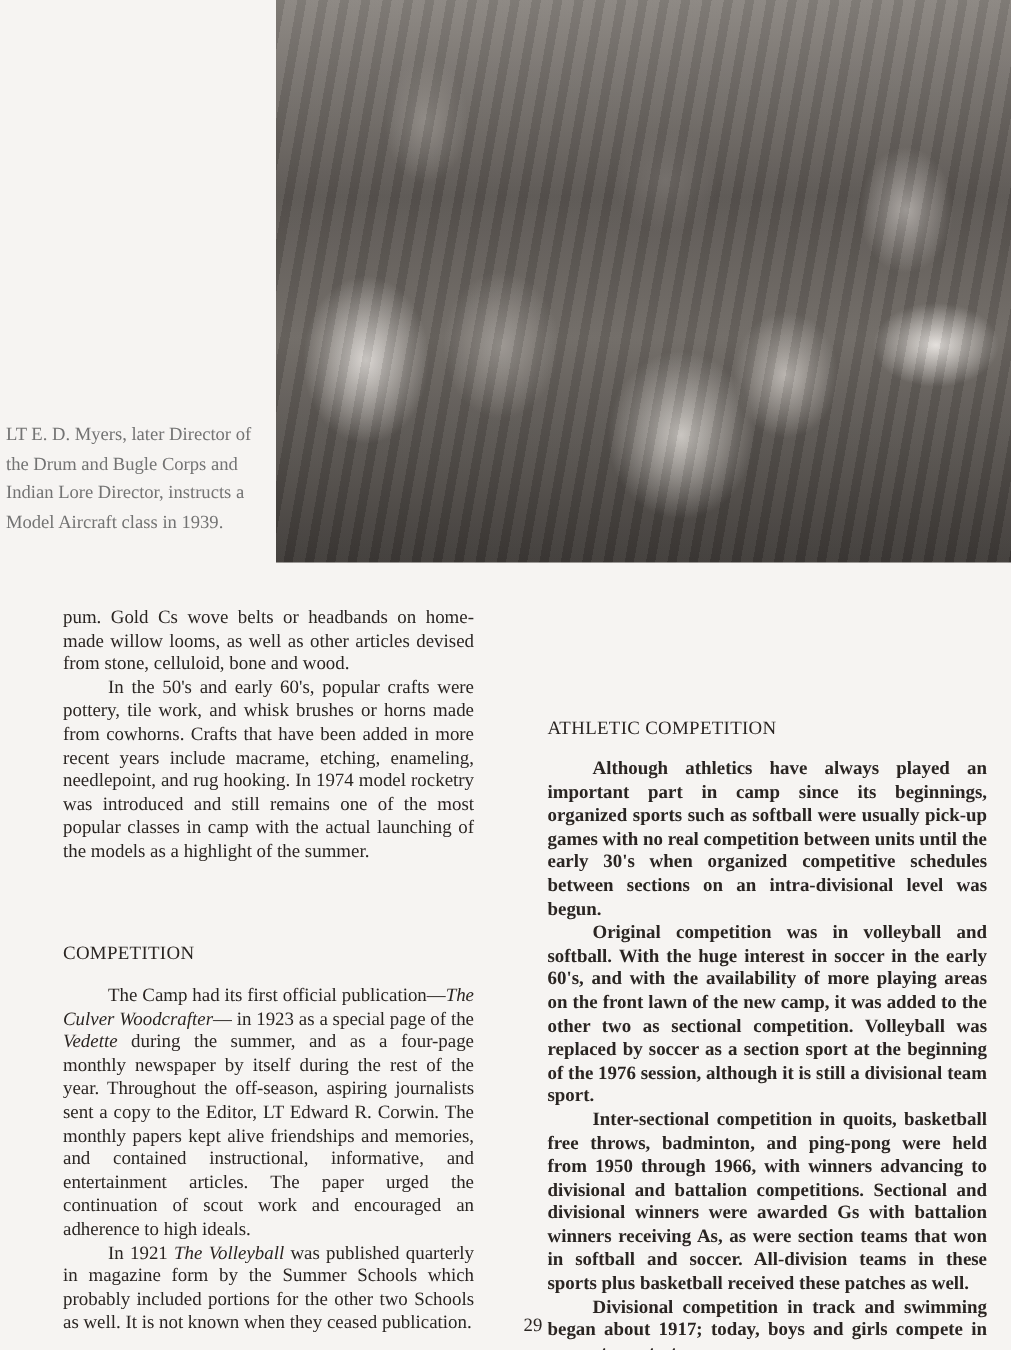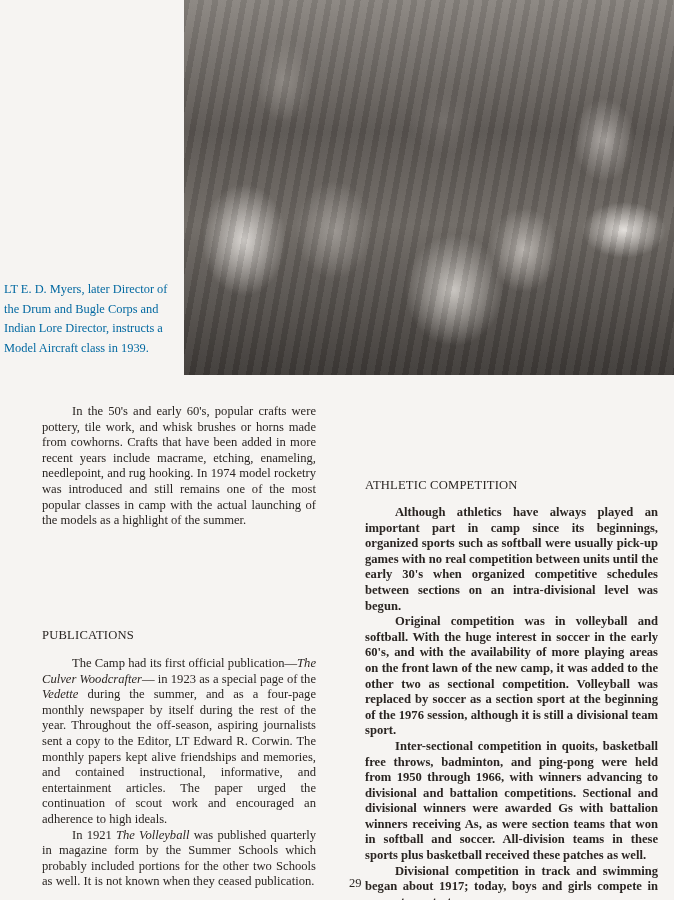--- a/index.html
+++ b/index.html
@@ -23,21 +23,21 @@
         radial-gradient(ellipse 40px 60px at 100px 80px, #8c8782 0%, rgba(0,0,0,0) 70%),
         radial-gradient(ellipse 50px 50px at 260px 120px, #6f6a66 0%, rgba(0,0,0,0) 70%),
         linear-gradient(180deg, #8a8580 0%, #5a5551 35%, #6e6964 60%, #3e3a37 100%);
     }
     .photo .shade {
       position: absolute; inset: 0;
       background: repeating-linear-gradient(100deg, rgba(0,0,0,0.08) 0 6px, rgba(255,255,255,0.04) 6px 14px);
     }
     .caption {
       position: absolute; left: 4px; top: 280px; width: 178px;
-      font-size: 12.4px; line-height: 19.5px; color: #0369a1;
+      font-size: 12.4px; line-height: 19.5px; color: #737373;
     }
     .col {
       position: absolute; font-size: 12.6px; line-height: 15.6px; text-align: justify;
     }
     .col p { margin: 0; text-indent: 0; }
     .col p.ind { text-indent: 30px; }
     .col-left { left: 42px; top: 404px; width: 274px; }
     .heading {
       font-size: 12.6px; letter-spacing: 0.2px; margin: 0; font-weight: normal;
     }
@@ -51,24 +51,25 @@
 </head>
 <body>
 
 <div class="photo">
   <div class="shade"></div>
 </div>
 
 <div class="caption">LT E. D. Myers, later Director of the Drum and Bugle Corps and Indian Lore Director, instructs a Model Aircraft class in 1939.</div>
 
 <div class="col col-left">
+  <p>pum. Gold Cs wove belts or headbands on home-made willow looms, as well as other articles devised from stone, celluloid, bone and wood.</p>
   <p class="ind">In the 50's and early 60's, popular crafts were pottery, tile work, and whisk brushes or horns made from cowhorns. Crafts that have been added in more recent years include macrame, etching, enameling, needlepoint, and rug hooking. In 1974 model rocketry was introduced and still remains one of the most popular classes in camp with the actual launching of the models as a highlight of the summer.</p>
 </div>
 
-<h2 class="heading pub-heading">PUBLICATIONS</h2>
+<h2 class="heading pub-heading">COMPETITION</h2>
 <div class="col pub-body">
   <p class="ind"><span>The Camp had its first official publication—</span><em>The Culver Woodcrafter</em><span>— in 1923 as a special page of the </span><em>Vedette</em><span> during the summer, and as a four-page monthly newspaper by itself during the rest of the year. Throughout the off-season, aspiring journalists sent a copy to the Editor, LT Edward R. Corwin. The monthly papers kept alive friendships and memories, and contained instructional, informative, and entertainment articles. The paper urged the continuation of scout work and encouraged an adherence to high ideals.</span></p>
   <p class="ind"><span>In 1921 </span><em>The Volleyball</em><span> was published quarterly in magazine form by the Summer Schools which probably included portions for the other two Schools as well. It is not known when they ceased publication.</span></p>
 </div>
 
 <h2 class="heading ath-heading">ATHLETIC COMPETITION</h2>
 <div class="col ath-body">
   <p class="ind">Although athletics have always played an important part in camp since its beginnings, organized sports such as softball were usually pick-up games with no real competition between units until the early 30's when organized competitive schedules between sections on an intra-divisional level was begun.</p>
   <p class="ind">Original competition was in volleyball and softball. With the huge interest in soccer in the early 60's, and with the availability of more playing areas on the front lawn of the new camp, it was added to the other two as sectional competition. Volleyball was replaced by soccer as a section sport at the beginning of the 1976 session, although it is still a divisional team sport.</p>
   <p class="ind">Inter-sectional competition in quoits, basketball free throws, badminton, and ping-pong were held from 1950 through 1966, with winners advancing to divisional and battalion competitions. Sectional and divisional winners were awarded Gs with battalion winners receiving As, as were section teams that won in softball and soccer. All-division teams in these sports plus basketball received these patches as well.</p>

